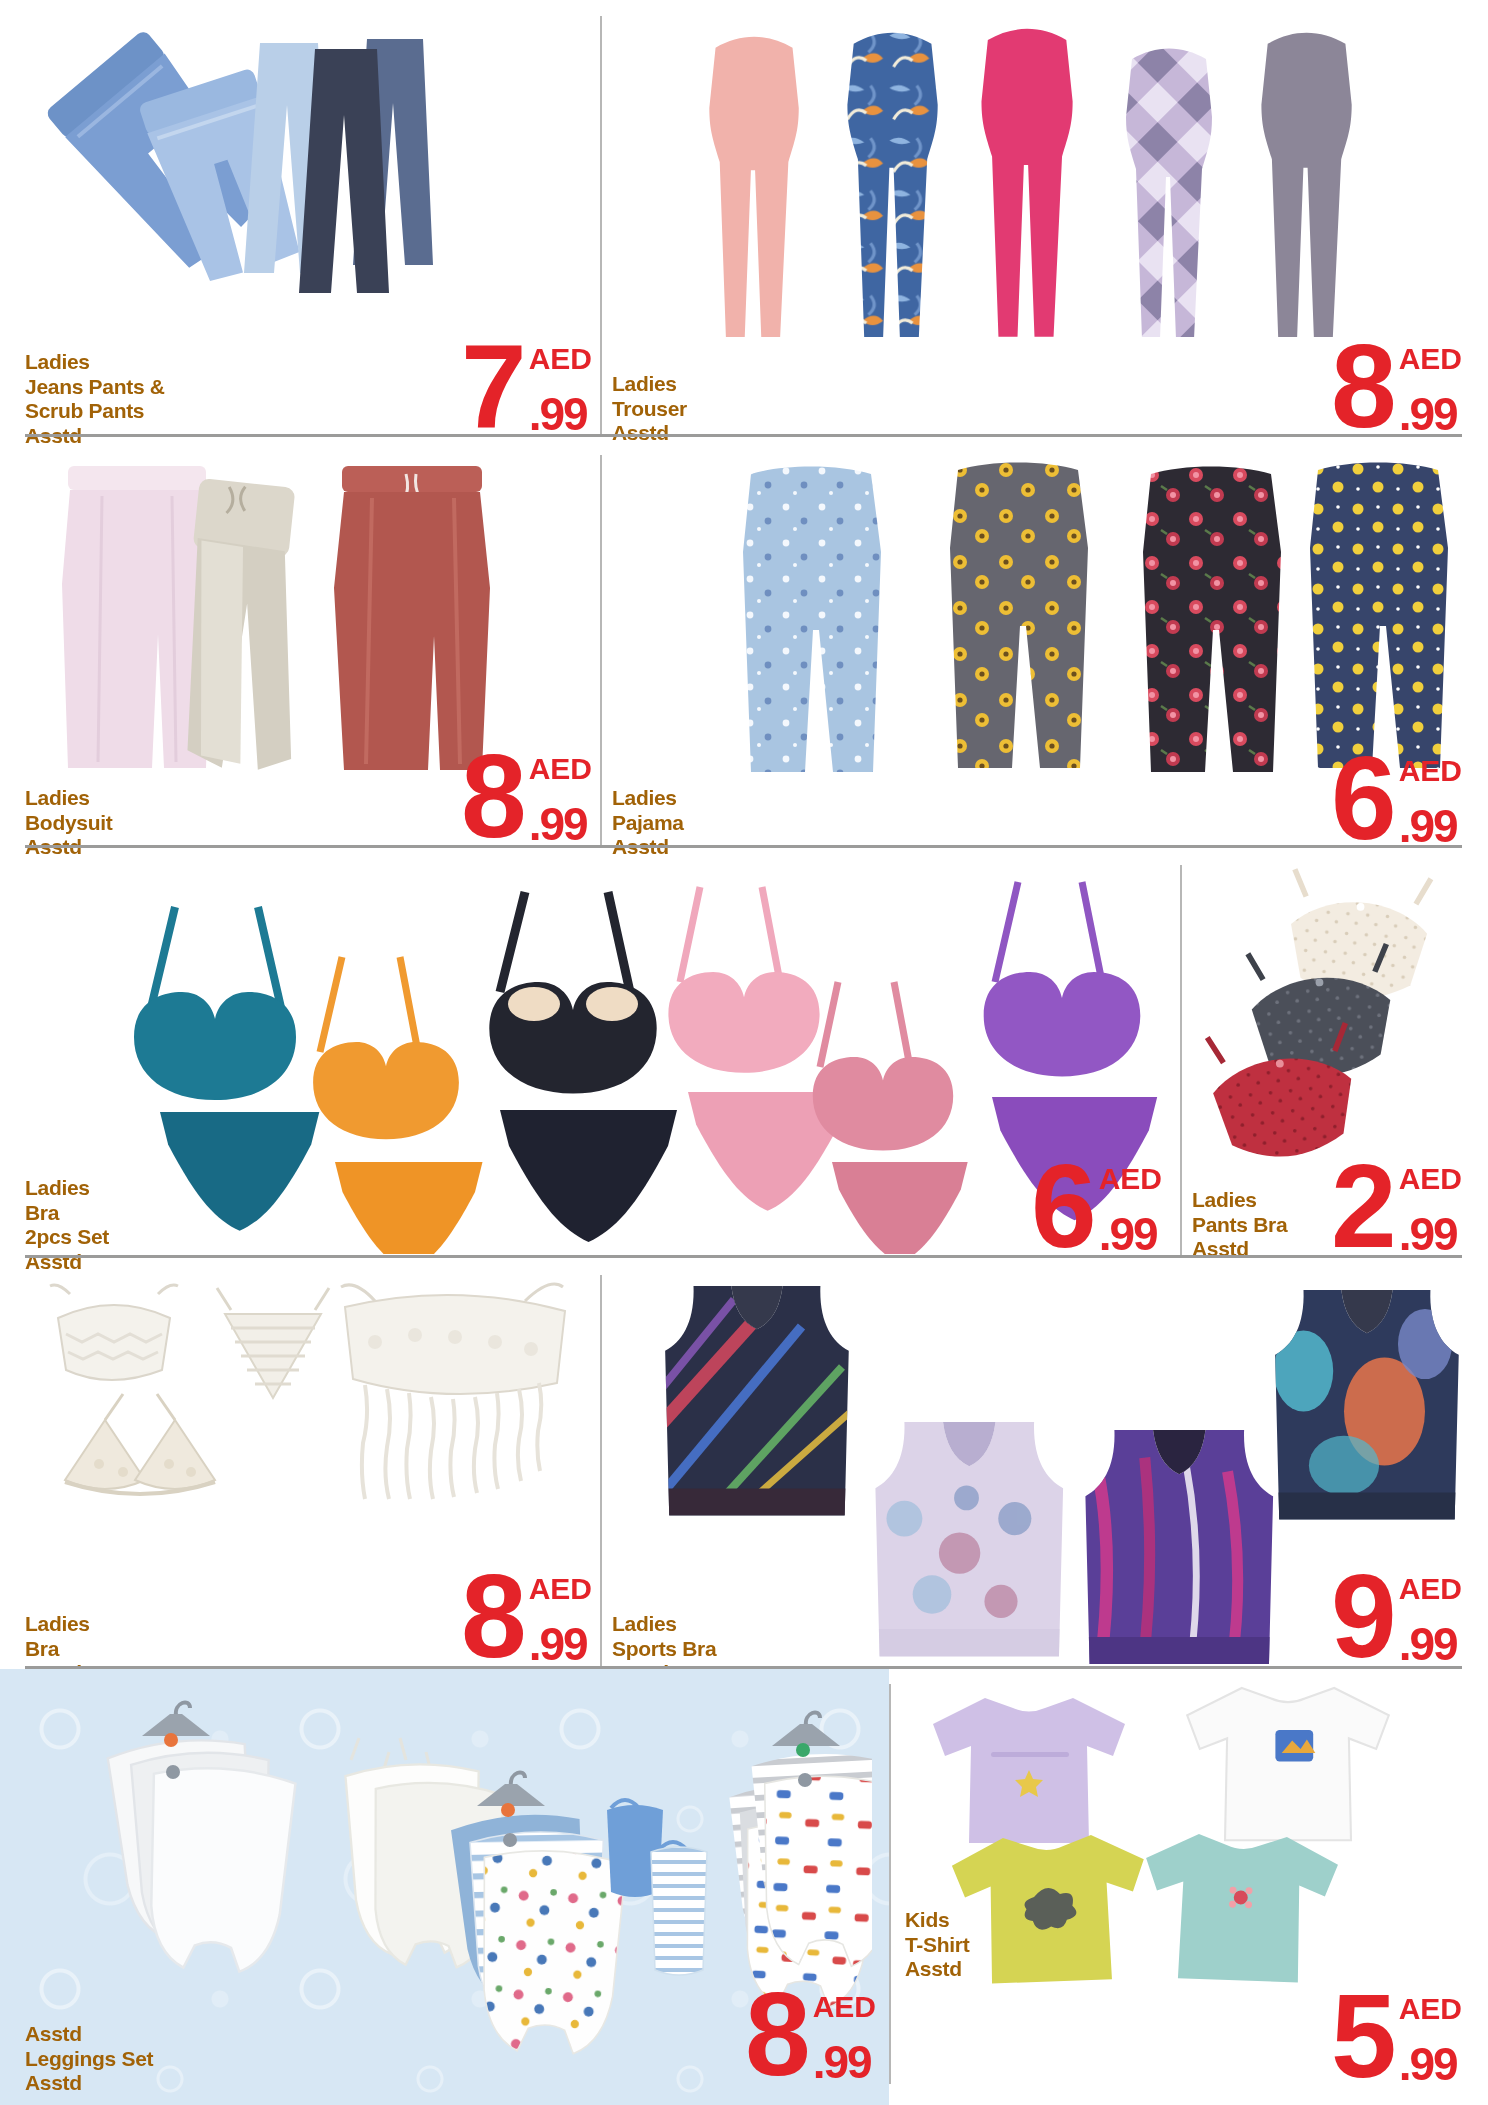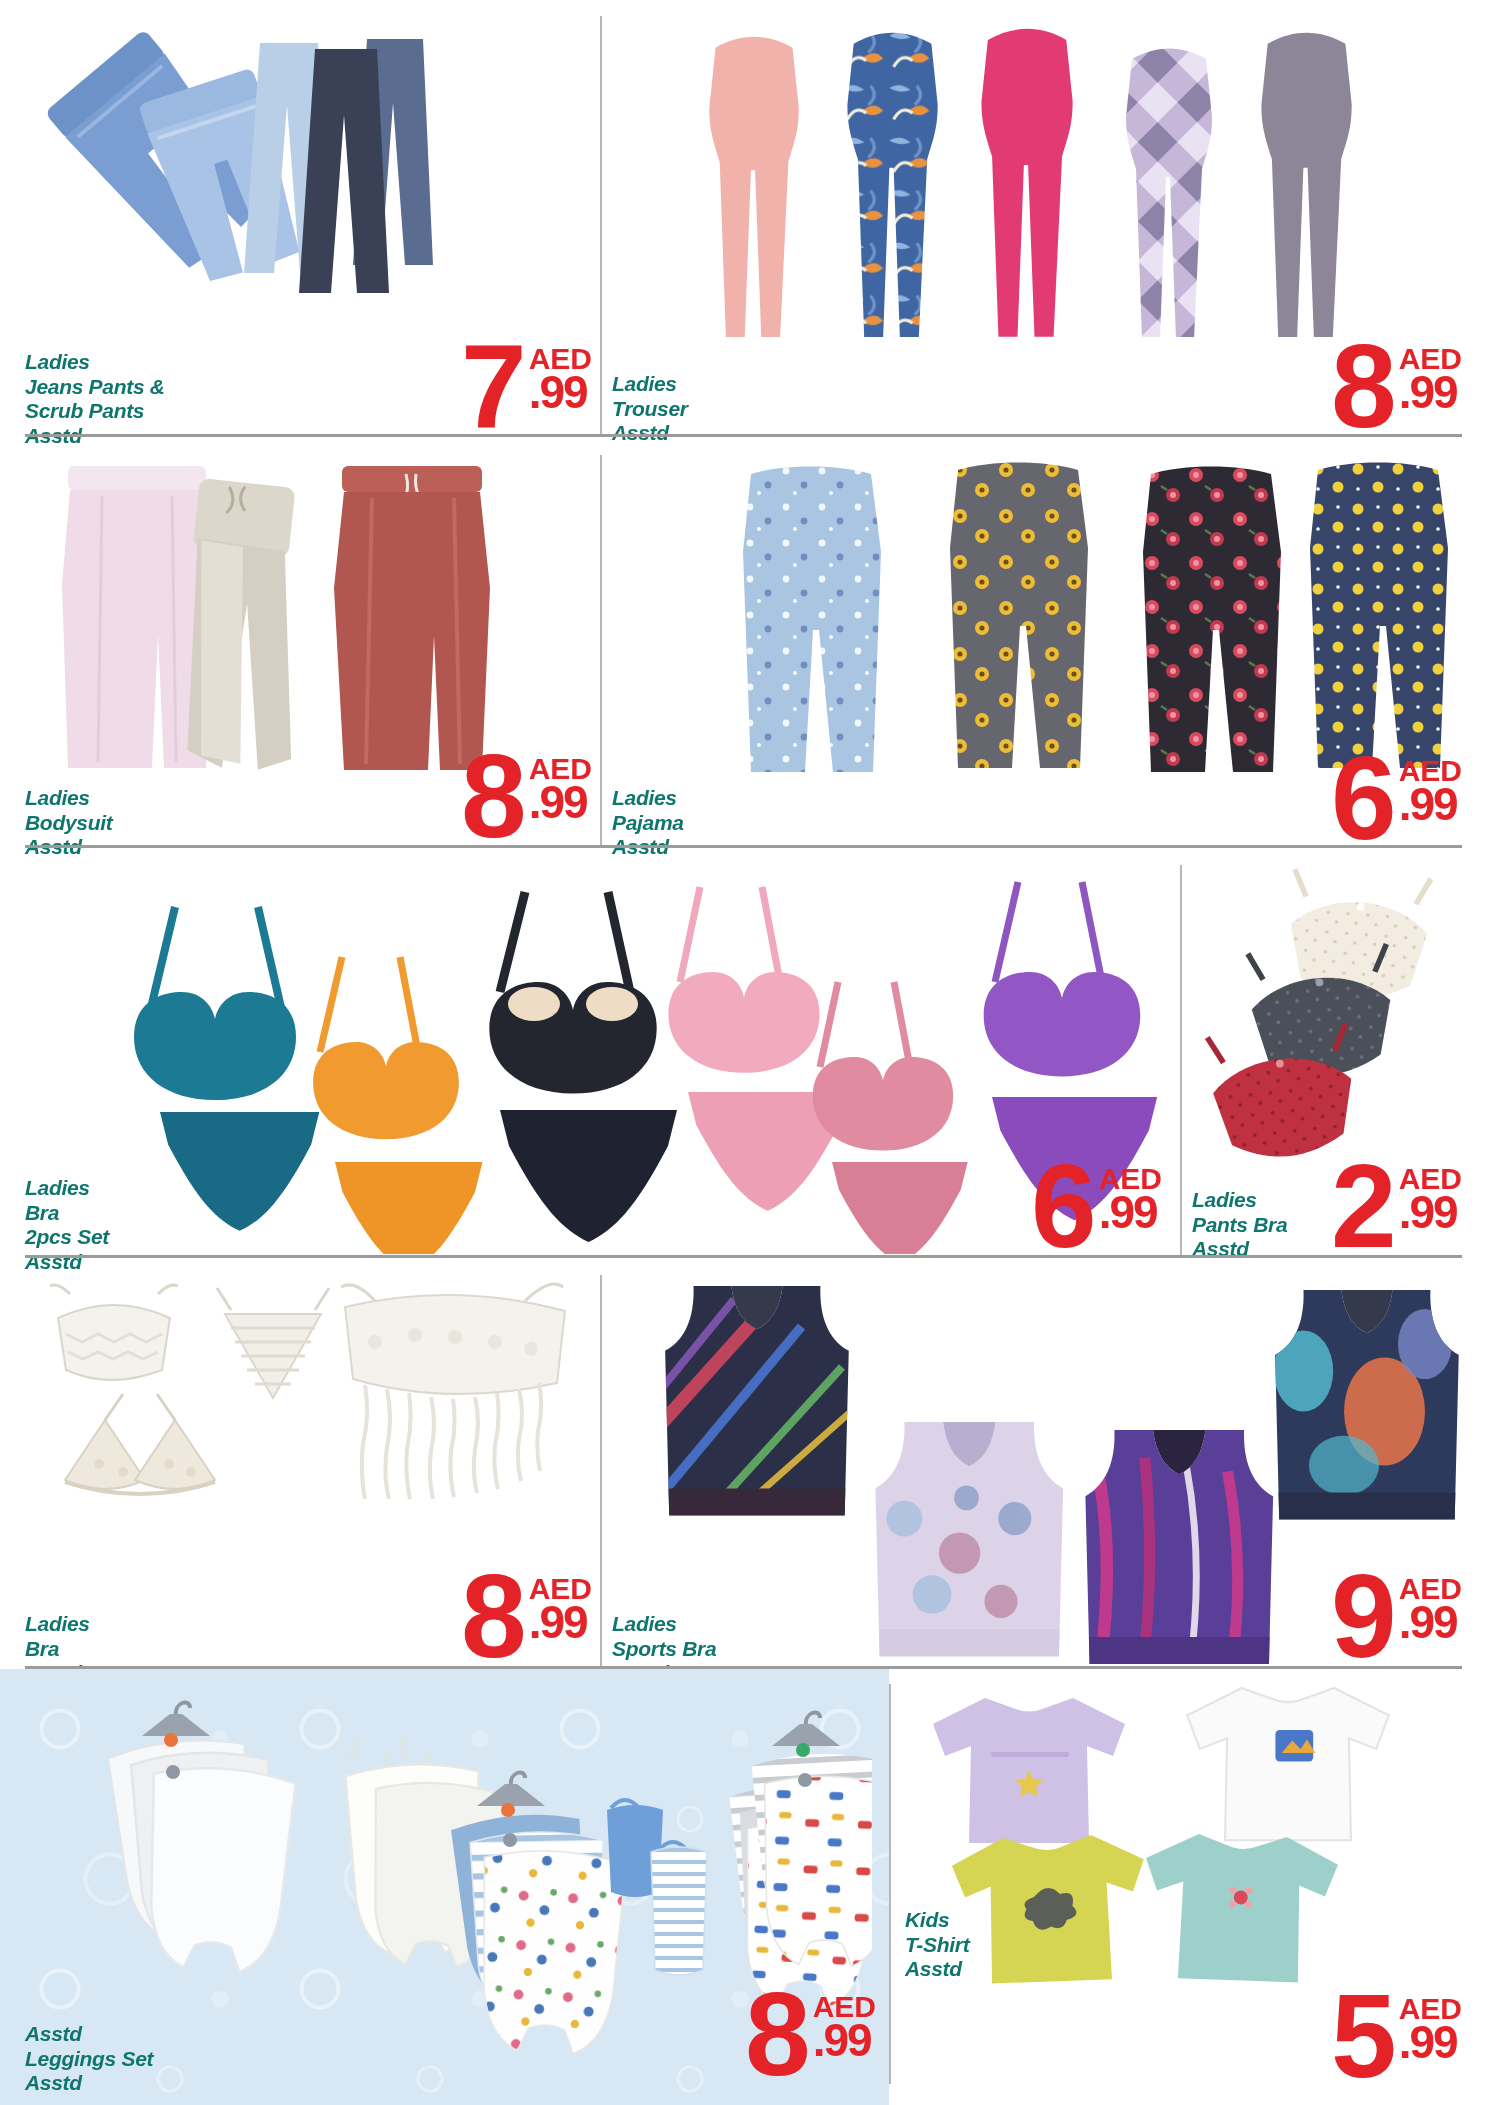--- a/index.html
+++ b/index.html
@@ -1,25 +1,25 @@
 <!DOCTYPE html>
 <html><head>
 <meta charset="utf-8">
 <style>
   html,body{margin:0;padding:0;background:#ffffff;}
   #page{position:relative;width:1488px;height:2105px;background:#ffffff;overflow:hidden;
         font-family:"Liberation Sans","DejaVu Sans",sans-serif;}
   .hline{position:absolute;left:25px;right:26px;height:3px;background:#9b9b9a;}
   .vline{position:absolute;width:2px;background:#b7b7b6;}
-  .cell-label{position:absolute;color:#0f766e;font-weight:bold;font-size:21px;line-height:1.17;
-              letter-spacing:-0.3px;white-space:nowrap;font-style:italic;}
+  .cell-label{position:absolute;color:#a16207;font-weight:bold;font-size:21px;line-height:1.17;
+              letter-spacing:-0.3px;white-space:nowrap;}
   .cell-label span{display:block;}
   .price{position:absolute;display:flex;color:#e42329;}
   .price .int{font-weight:bold;font-size:118px;line-height:0.79;letter-spacing:-5px;}
-  .price .side{display:flex;flex-direction:column;justify-content:flex-start;margin-left:7px;padding-top:4px;}
+  .price .side{display:flex;flex-direction:column;justify-content:space-between;margin-left:7px;padding-top:4px;}
   .price .cur{font-weight:bold;font-size:30px;line-height:1;letter-spacing:0;}
   .price .dec{font-weight:bold;font-size:46px;line-height:0.8;letter-spacing:-2px;}
   .photo{position:absolute;}
   #baby-panel{position:absolute;left:0;top:1669px;width:889px;height:436px;background-color:#d7e7f4;
     background-image:
       radial-gradient(circle at 60px 60px, transparent 16px, rgba(255,255,255,.45) 17px, rgba(255,255,255,.45) 20px, transparent 21px),
       radial-gradient(circle at 170px 150px, transparent 10px, rgba(255,255,255,.38) 11px, rgba(255,255,255,.38) 13px, transparent 14px),
       radial-gradient(circle at 110px 210px, transparent 22px, rgba(255,255,255,.32) 23px, rgba(255,255,255,.32) 26px, transparent 27px),
       radial-gradient(circle at 220px 70px, rgba(255,255,255,.25) 8px, transparent 9px);
     background-size:260px 260px;}

